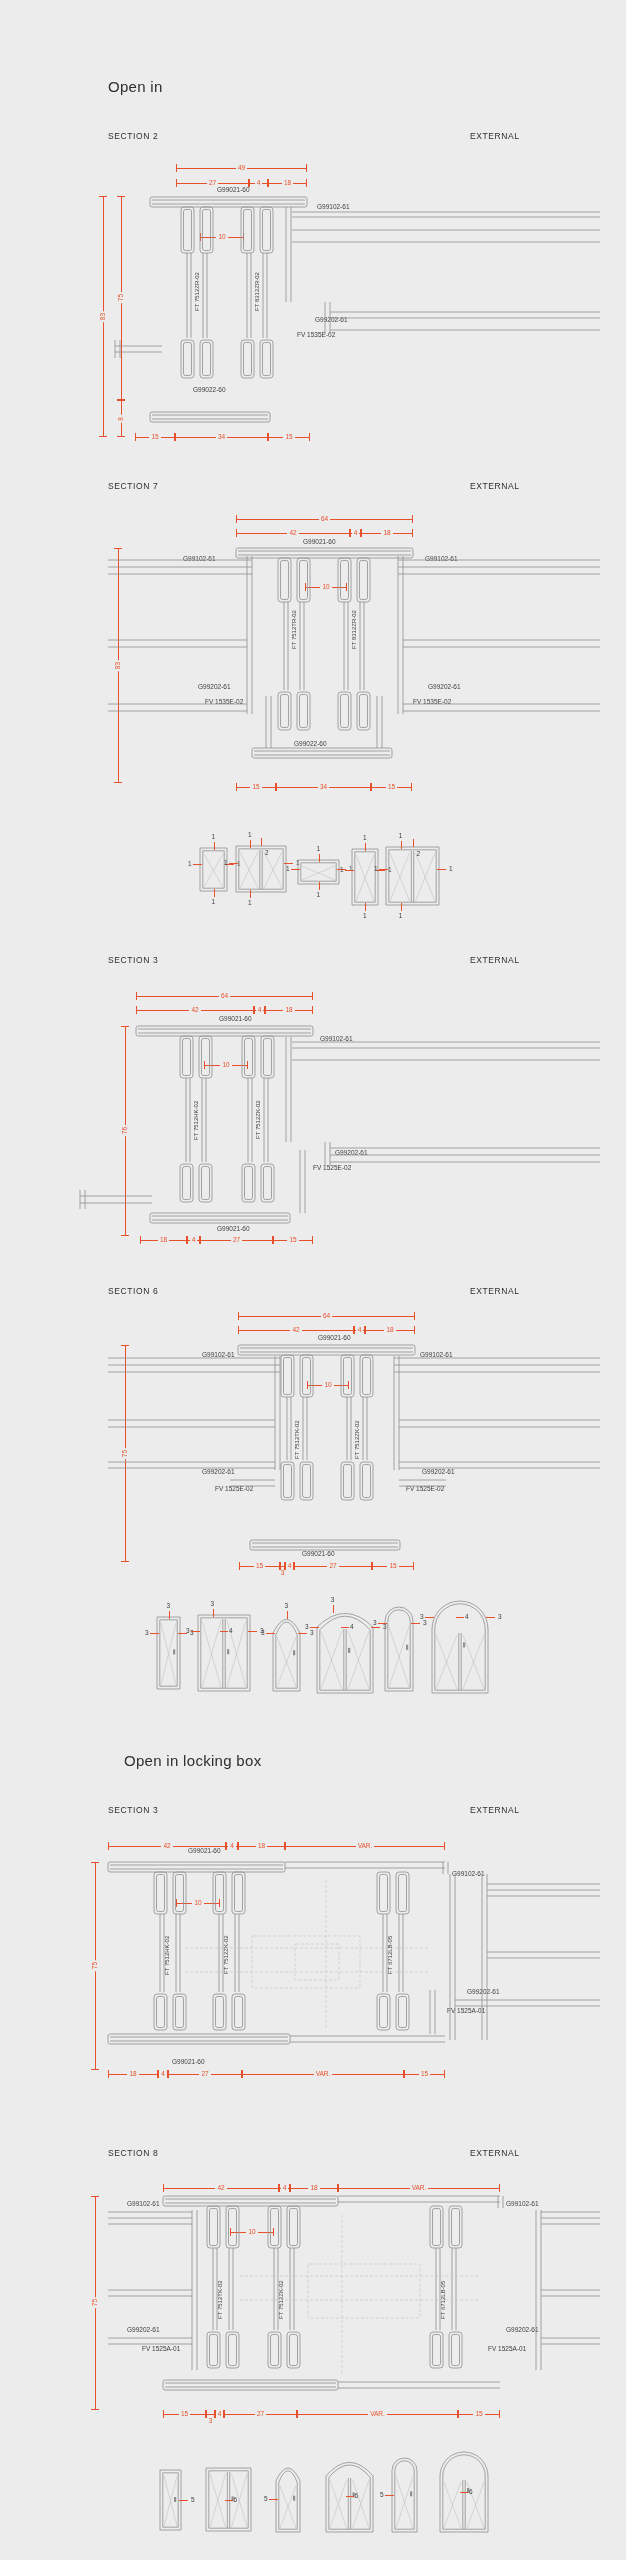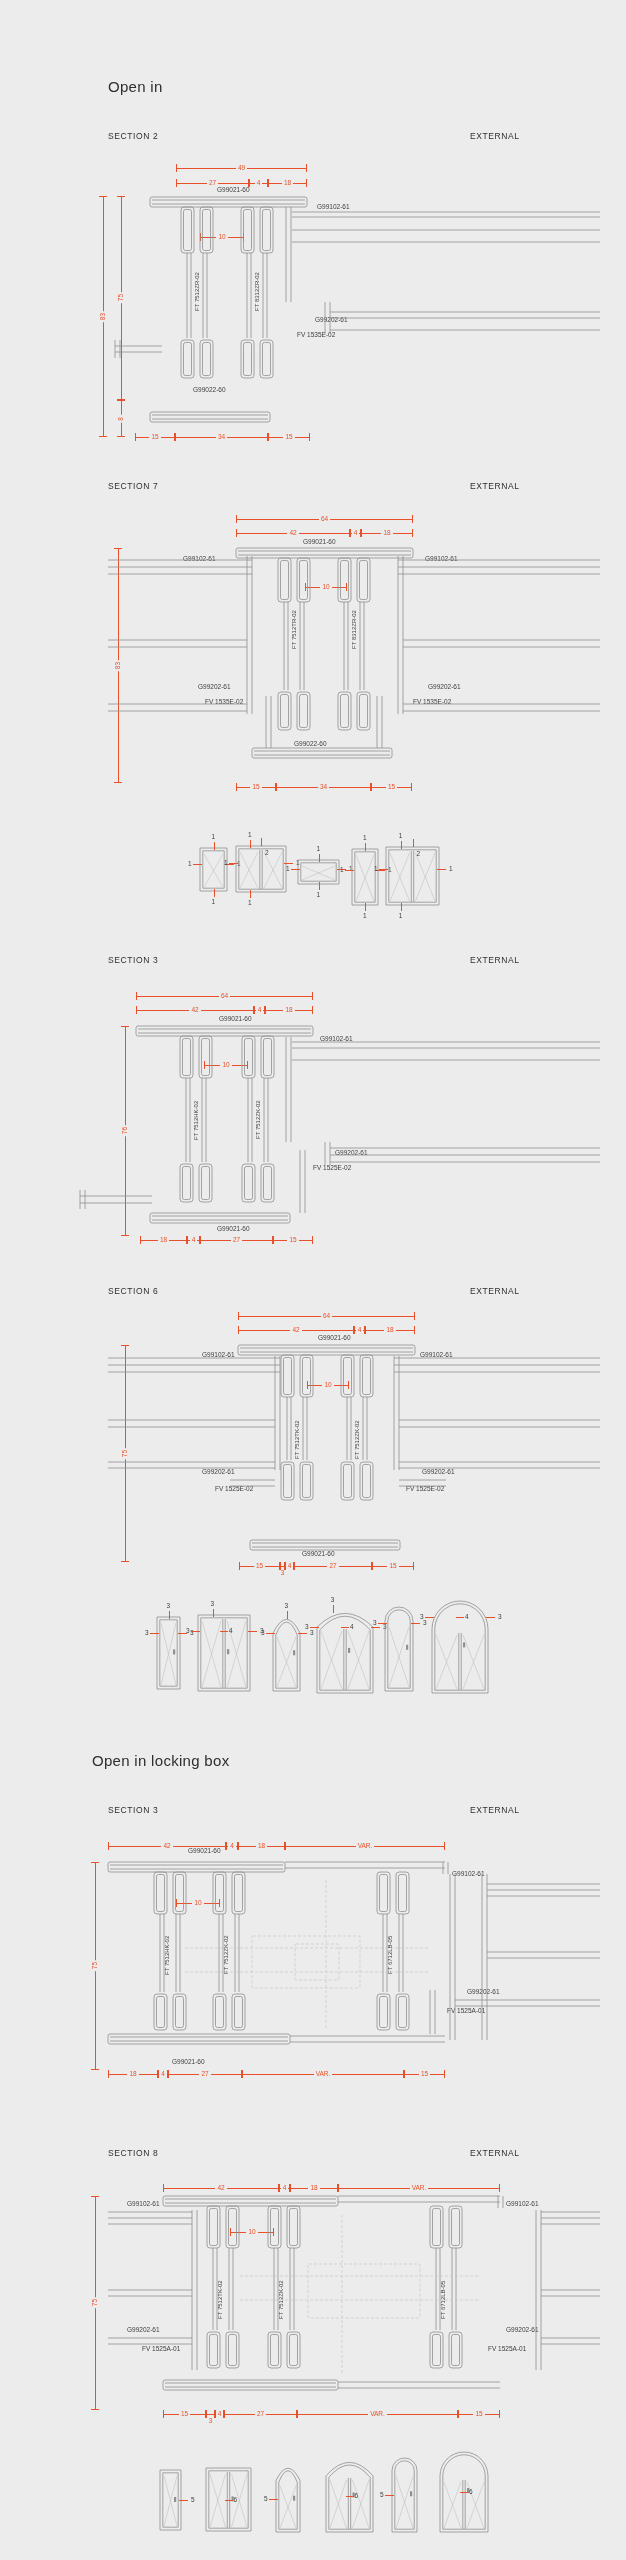--- a/index.html
+++ b/index.html
@@ -28,21 +28,21 @@
   .thumb{position:absolute}
   .thumb svg{position:absolute;overflow:visible}
   .tnum{position:absolute;font-size:6.5px;color:#3d3d3d;line-height:1}
   .tick{position:absolute;background:var(--acc,#e8502a)}
 </style>
 </head>
 <body>
 
 <div id="canvas">
   <div class="group-title" style="left:108px;top:78px">Open in</div>
-  <div class="group-title" style="left:92px;top:1752px">Open in locking box</div>
+  <div class="group-title" style="left:124px;top:1752px">Open in locking box</div>
   <div id="gen">
       <div class="sec-title" style="left: 108px; top: 131px;">SECTION 2</div>
       <div class="external" style="left: 470px; top: 131px;">EXTERNAL</div>
       <div class="dim" style="left: 176px; top: 164px; width: 131px;">
         <span>49</span>
       </div>
       <div class="dim" style="left: 176px; top: 179px; width: 73px;">
         <span>27</span>
       </div>
       <div class="dim" style="left: 249px; top: 179px; width: 19px;">

